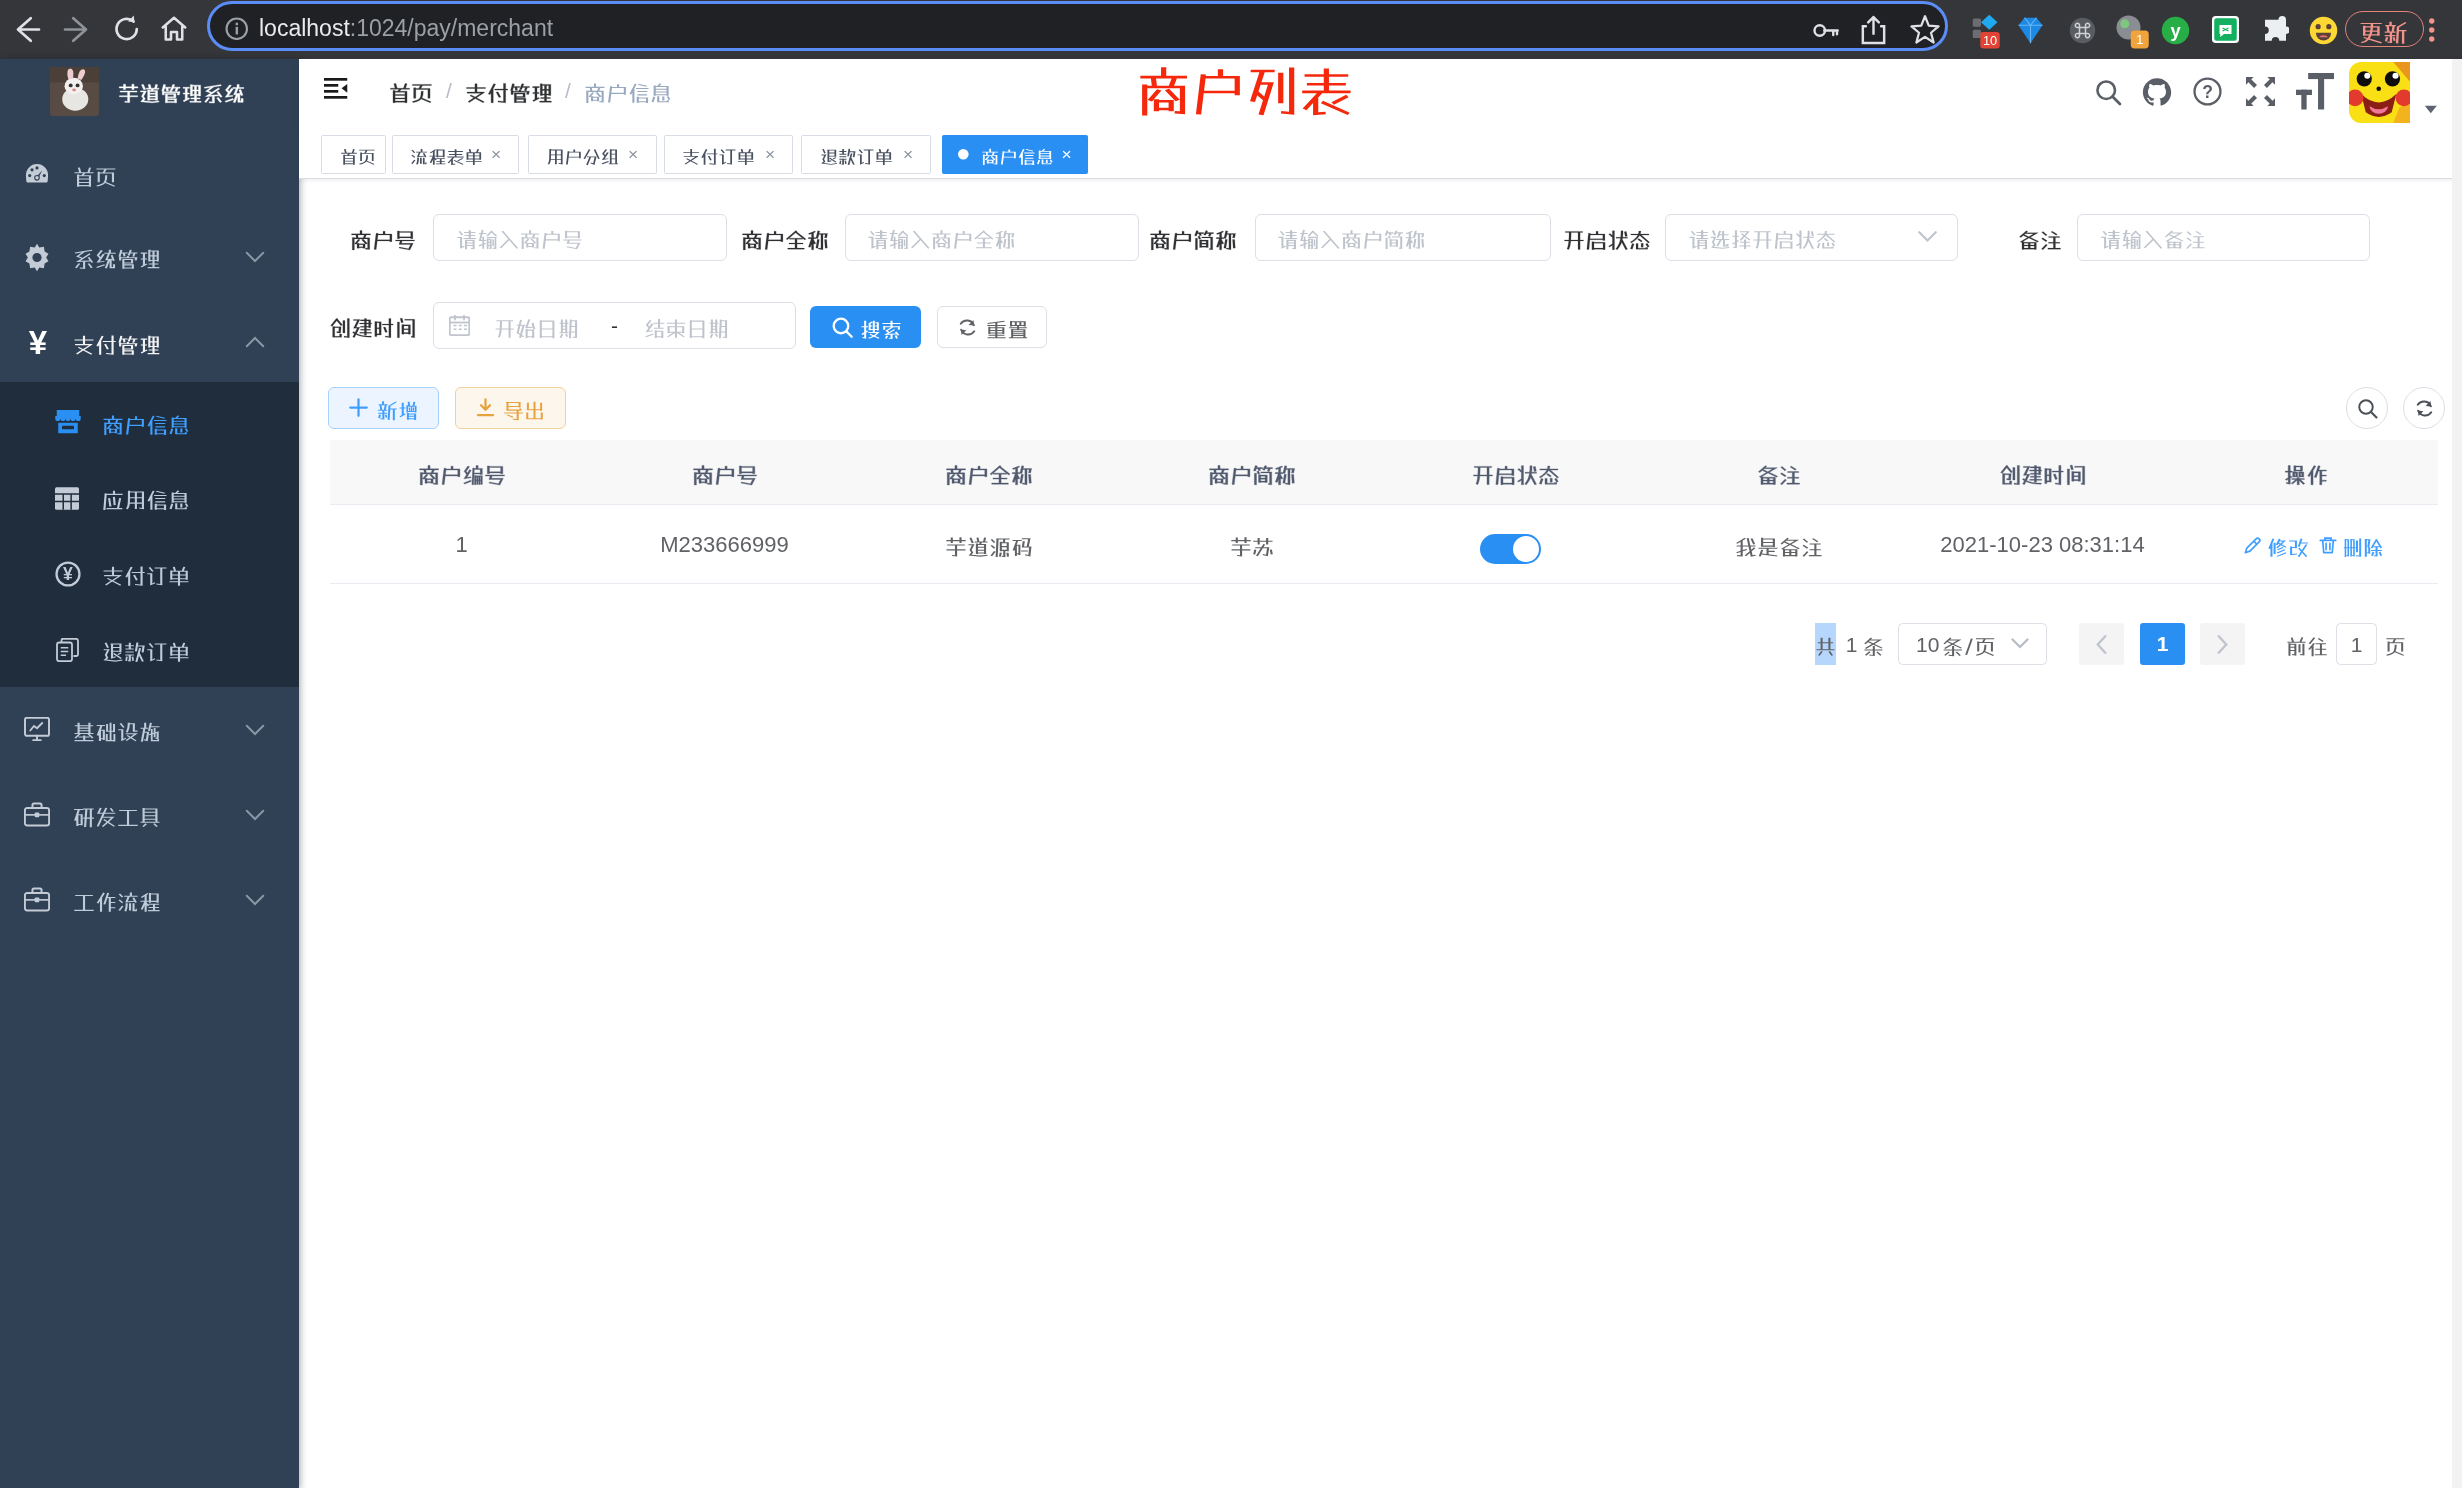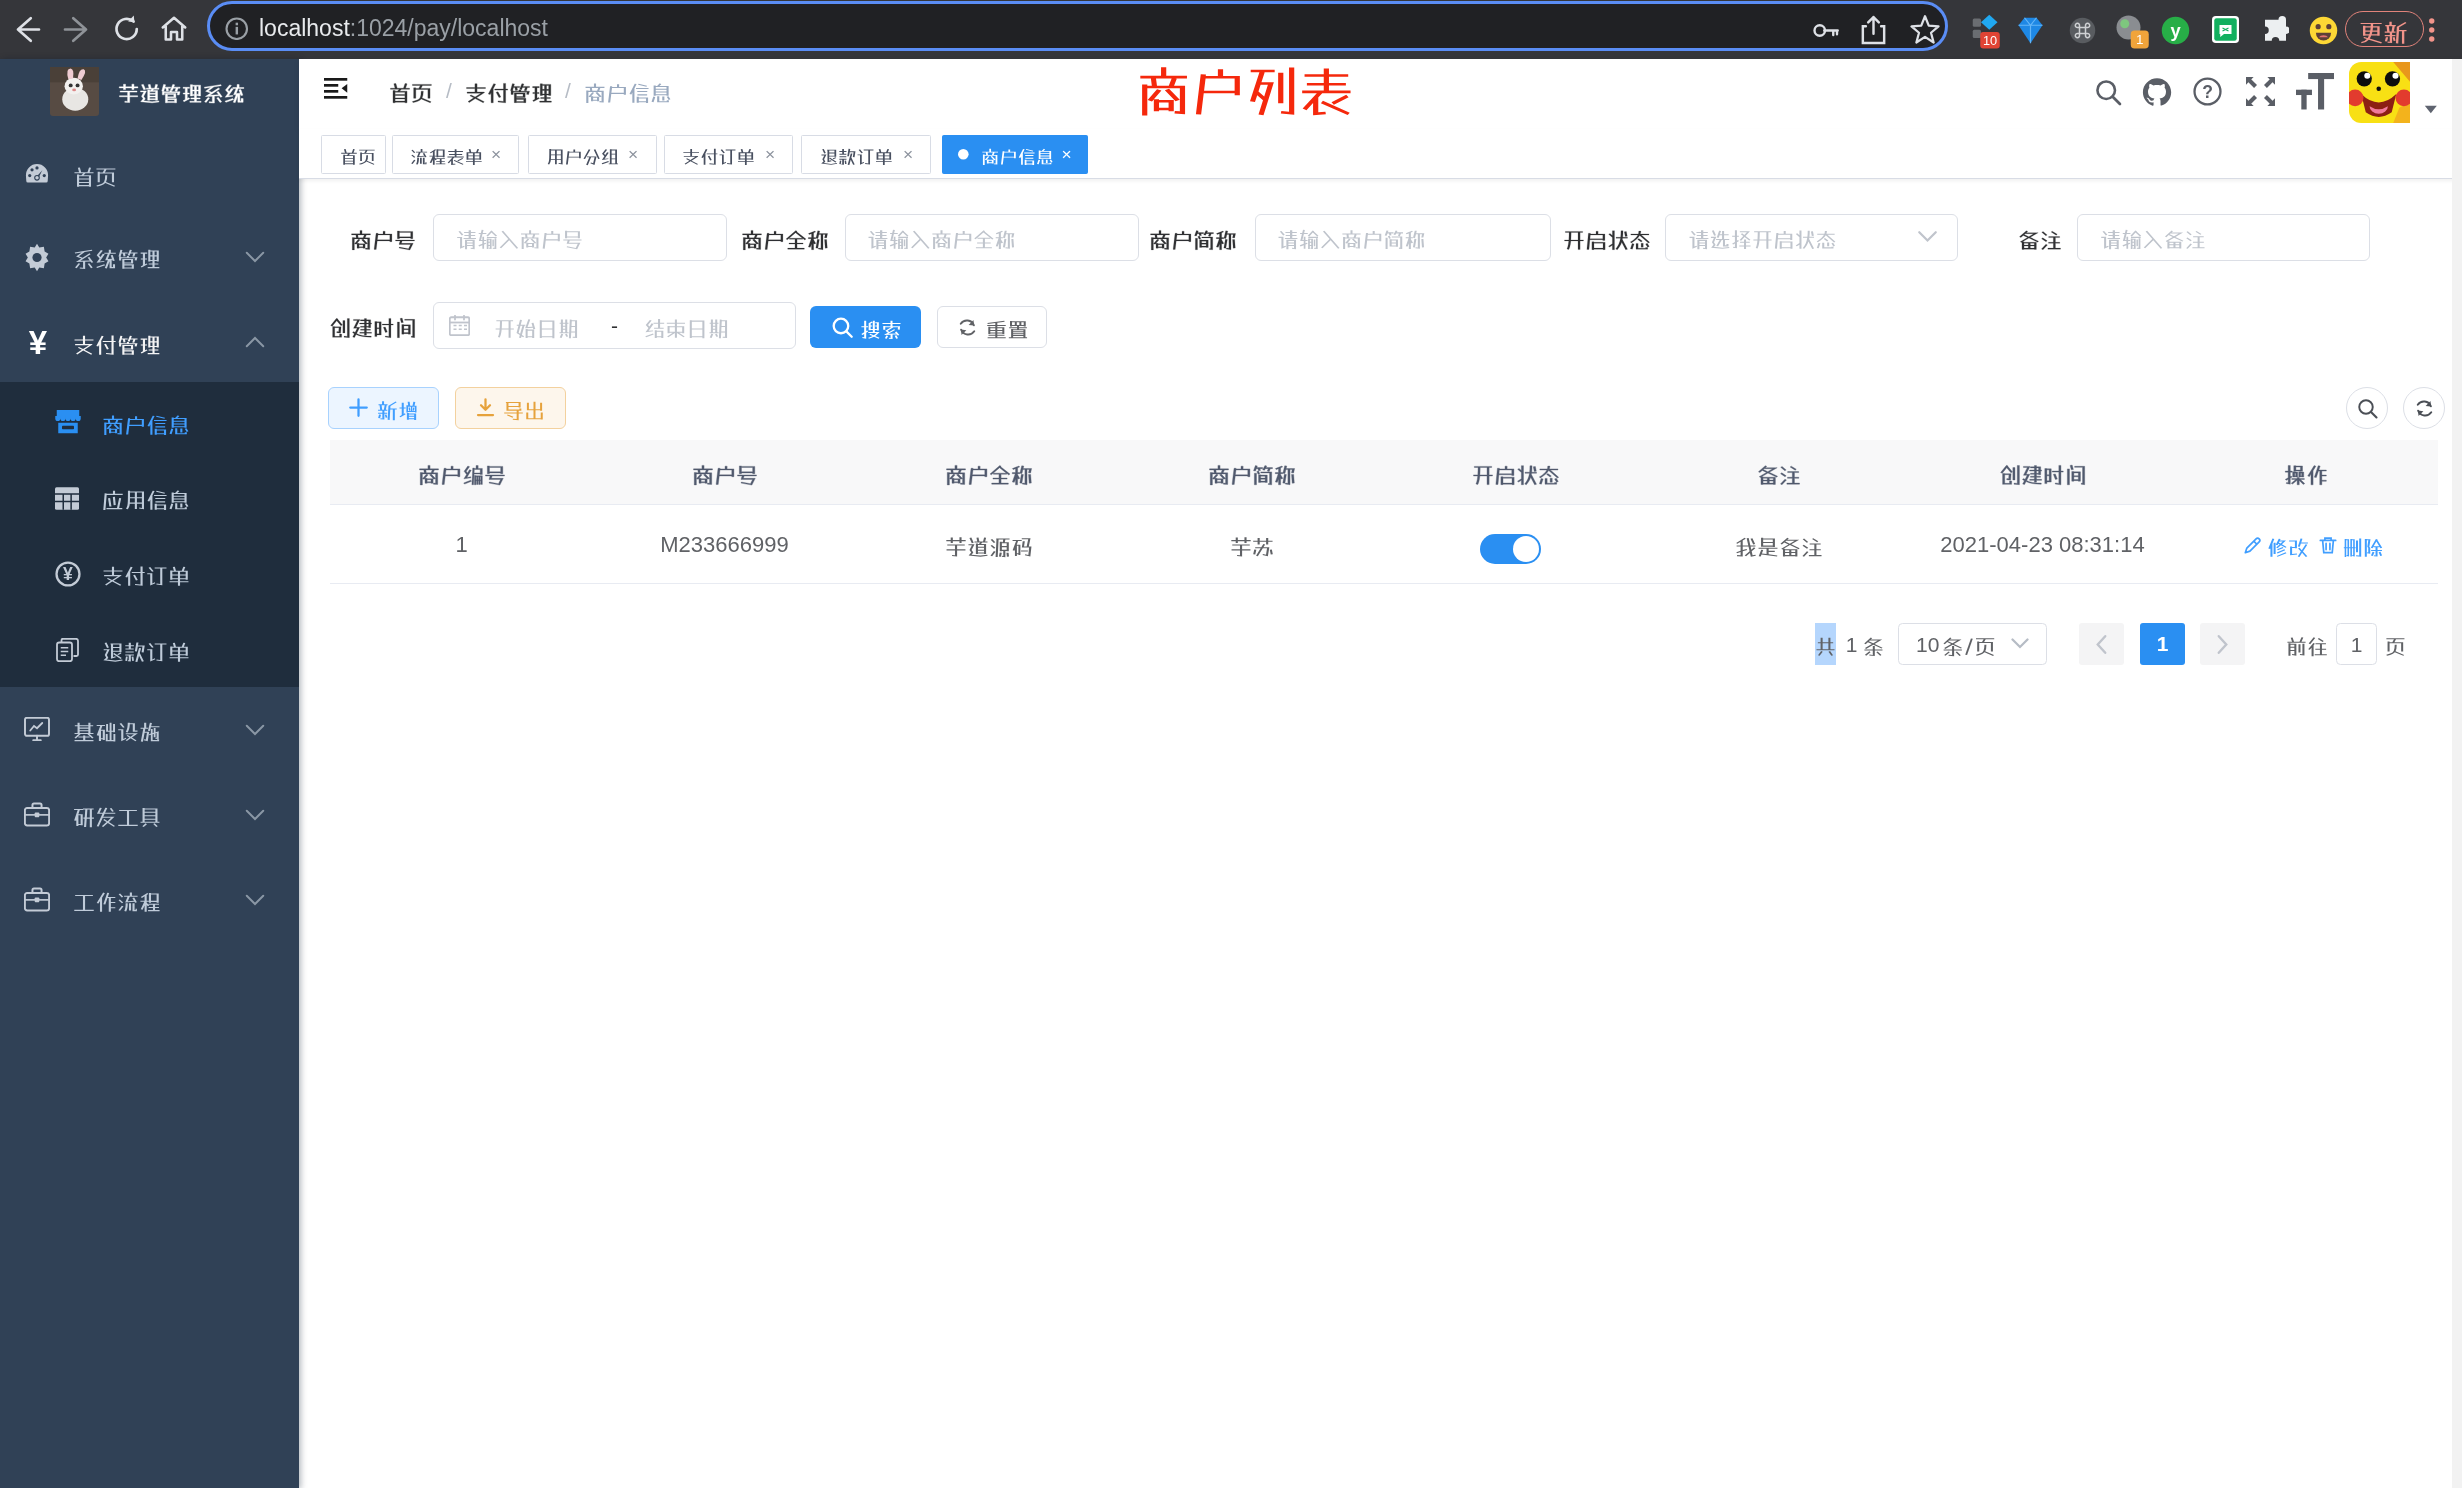--- a/index.html
+++ b/index.html
@@ -268,21 +268,21 @@
   </svg>
 <svg class="abs" style="left:159px;top:14.4px;" width="30" height="30" viewBox="0 0 40 40">
     <path d="M5 18 L20 5 L35 18 M9 15 V34 H16 V24 H24 V34 H31 V15" stroke="#dee1e6" stroke-width="3.4" fill="none" stroke-linejoin="round" stroke-linecap="round"></path>
   </svg>
 <div class="abs" style="left:207px;top:0.8px;width:1741px;height:50px;background:#202124;border:3.8px solid #5a8df5;border-radius:25px;box-sizing:border-box;"></div>
 <svg class="abs" style="left:225px;top:16.7px;" width="23.5" height="23.5" viewBox="0 0 31 31">
     <circle cx="15.5" cy="15.5" r="13.5" stroke="#9aa0a6" stroke-width="2.8" fill="none"></circle>
     <rect x="14" y="13" width="3.2" height="10" fill="#9aa0a6"></rect>
     <rect x="14" y="7.5" width="3.2" height="3.4" fill="#9aa0a6"></rect>
   </svg>
-<div class="abs txt" style="left:259px;top:-1.5px;width:910px;height:59px;line-height:59px;font-size:23px;color:#e8eaed;">localhost<span style="color:#9aa0a6">:1024/pay/localhost</span></div>
+<div class="abs txt" style="left:259px;top:-1.5px;width:910px;height:59px;line-height:59px;font-size:23px;color:#e8eaed;">localhost<span style="color:#9aa0a6">:1024/pay/merchant</span></div>
 <svg class="abs" style="left:1812px;top:16.7px;" width="29" height="27" viewBox="0 0 38 36">
     <circle cx="10" cy="18" r="7" stroke="#dee1e6" stroke-width="3.2" fill="none"></circle>
     <path d="M16 18 H34 M28 18 V24 M33 18 V23" stroke="#dee1e6" stroke-width="3.2" fill="none" stroke-linecap="round"></path>
   </svg>
 <svg class="abs" style="left:1859px;top:13.6px;" width="29" height="32" viewBox="0 0 38 42">
     <path d="M19 4 V26 M19 4 L12 11 M19 4 L26 11" stroke="#dee1e6" stroke-width="3.2" fill="none" stroke-linecap="round" stroke-linejoin="round"></path>
     <path d="M9 16 H5 V38 H33 V16 H29" stroke="#dee1e6" stroke-width="3.2" fill="none" stroke-linecap="round"></path>
   </svg>
 <svg class="abs" style="left:1910px;top:14.4px;" width="30" height="30" viewBox="0 0 40 40">
     <path d="M20 3 L25 15.5 L38 16.5 L28 25 L31.5 38 L20 30.5 L8.5 38 L12 25 L2 16.5 L15 15.5 Z" stroke="#dee1e6" stroke-width="3" fill="none" stroke-linejoin="round"></path>
@@ -685,21 +685,21 @@
     <use href="#zh34"></use>
   </svg>
 <svg class="abs " style="left:1230px;top:534px;" width="44" height="26" viewBox="0 0 2000 1180" fill="#606266">
     <use href="#zh35"></use>
   </svg>
 <div class="abs" style="left:1480px;top:534px;width:61px;height:30px;background:#2a8ff2;border-radius:15px;"></div>
 <div class="abs" style="left:1513px;top:536px;width:26px;height:26px;background:#fff;border-radius:50%;"></div>
 <svg class="abs " style="left:1735px;top:534px;" width="88" height="26" viewBox="0 0 4000 1180" fill="#606266">
     <use href="#zh36"></use>
   </svg>
-<div class="abs txt" style="left:1853px;top:525px;width:379px;height:39px;line-height:39px;font-size:22px;color:#606266;text-align:center;">2021-04-23 08:31:14</div>
+<div class="abs txt" style="left:1853px;top:525px;width:379px;height:39px;line-height:39px;font-size:22px;color:#606266;text-align:center;">2021-10-23 08:31:14</div>
 <svg class="abs" style="left:2243px;top:535px;" width="20" height="20" viewBox="0 0 26 26">
     <path d="M3 23 L5 17 L17 5 a2.8 2.8 0 0 1 4 4 L9 21 Z" stroke="#409eff" stroke-width="2.2" fill="none" stroke-linejoin="round"></path>
     <path d="M14 8 L18 12" stroke="#409eff" stroke-width="2.2"></path>
   </svg>
 <svg class="abs " style="left:2267px;top:535px;" width="42" height="25" viewBox="0 0 2000 1180" fill="#409eff">
     <use href="#zh37"></use>
   </svg>
 <svg class="abs" style="left:2318px;top:535px;" width="20" height="20" viewBox="0 0 26 26">
     <path d="M3 7 H23 M9 7 V4 h8 v3 M6 7 L7.5 23 H18.5 L20 7 M10.5 11 V19 M15.5 11 V19" stroke="#409eff" stroke-width="2.2" fill="none" stroke-linecap="round"></path>
   </svg>

